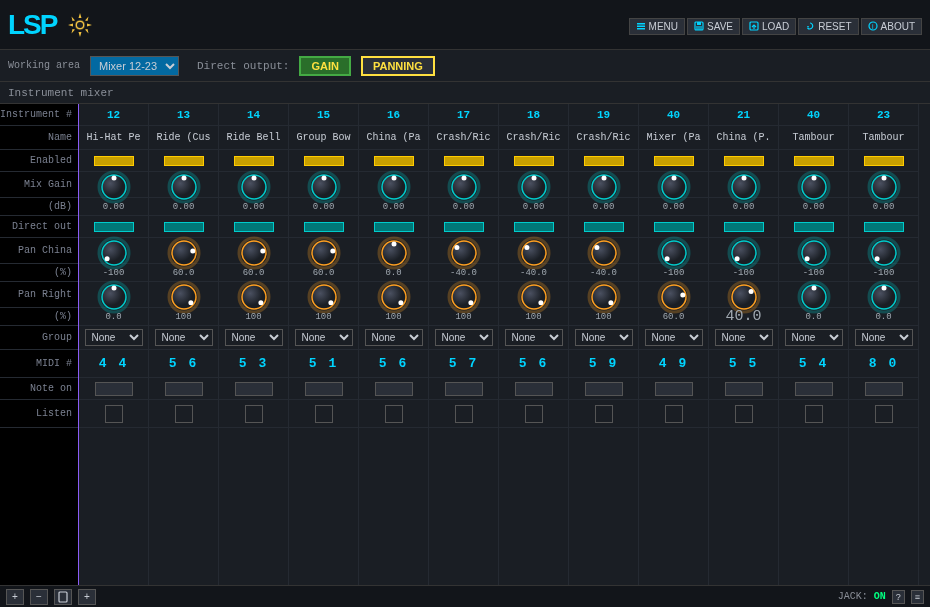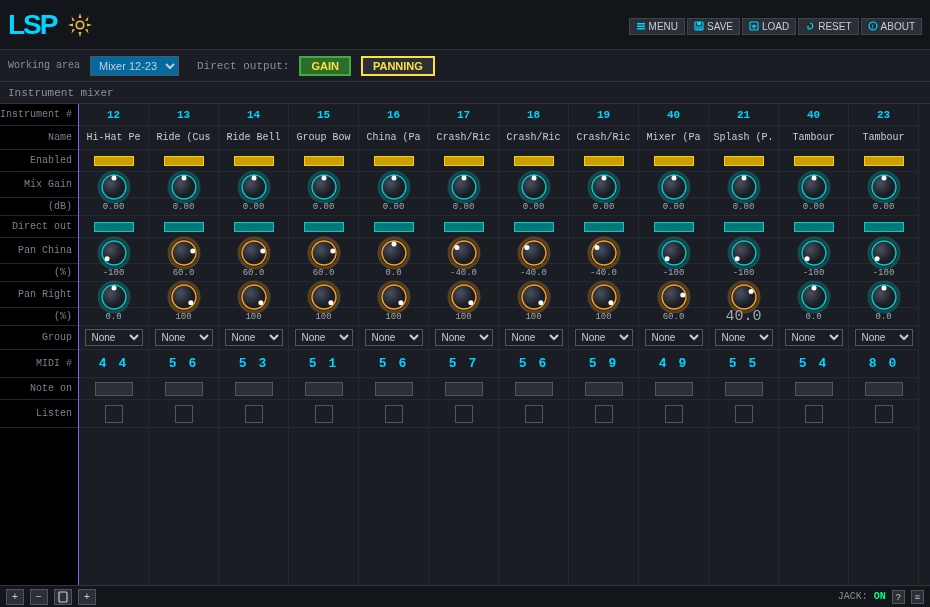--- a/index.html
+++ b/index.html
@@ -1137,21 +1137,21 @@
       <div class="check-box"></div>
     </div>
   </div>
       <div class="instrument-col">
 
     <div class="cell" style="height:22px">
       <span class="cell-num">21</span>
     </div>
 
     <div class="cell" style="height:24px">
-      <span class="cell-text" title="Splash (P.">Splash (P.</span>
+      <span class="cell-text" title="Splash (P.">China (P.</span>
     </div>
 
     <div class="cell" style="height:22px">
       <div class="led-yellow"></div>
     </div>
 
     <div class="cell" style="height:26px;padding-top:4px">
       <svg width="36" height="36" viewBox="0 0 36 36">
       <defs>
               <radialGradient id="kg9" cx="35%" cy="35%">

